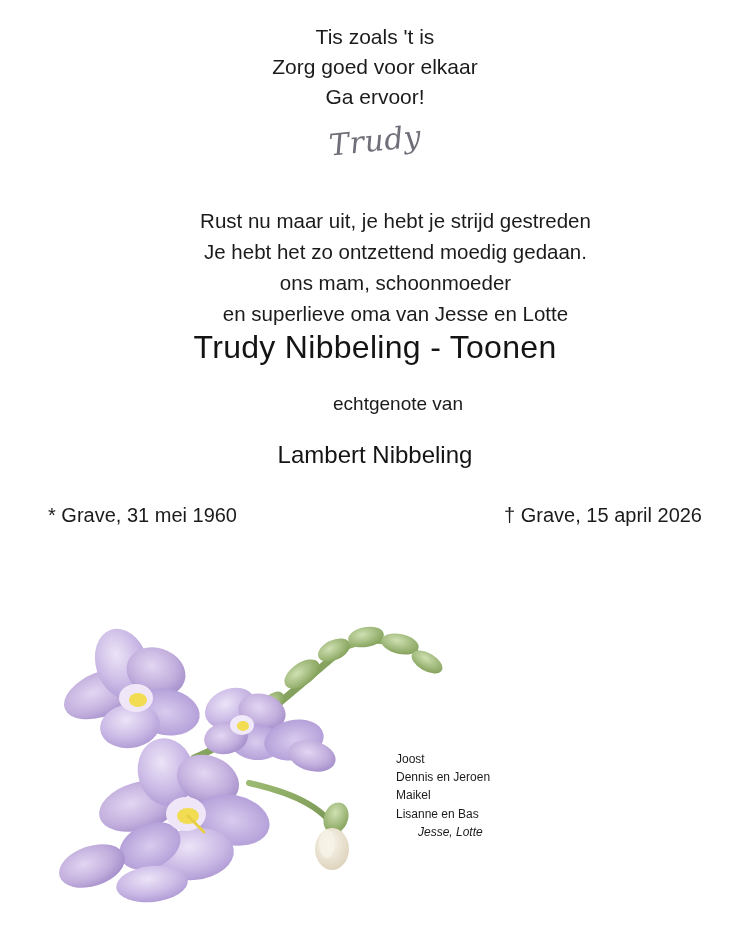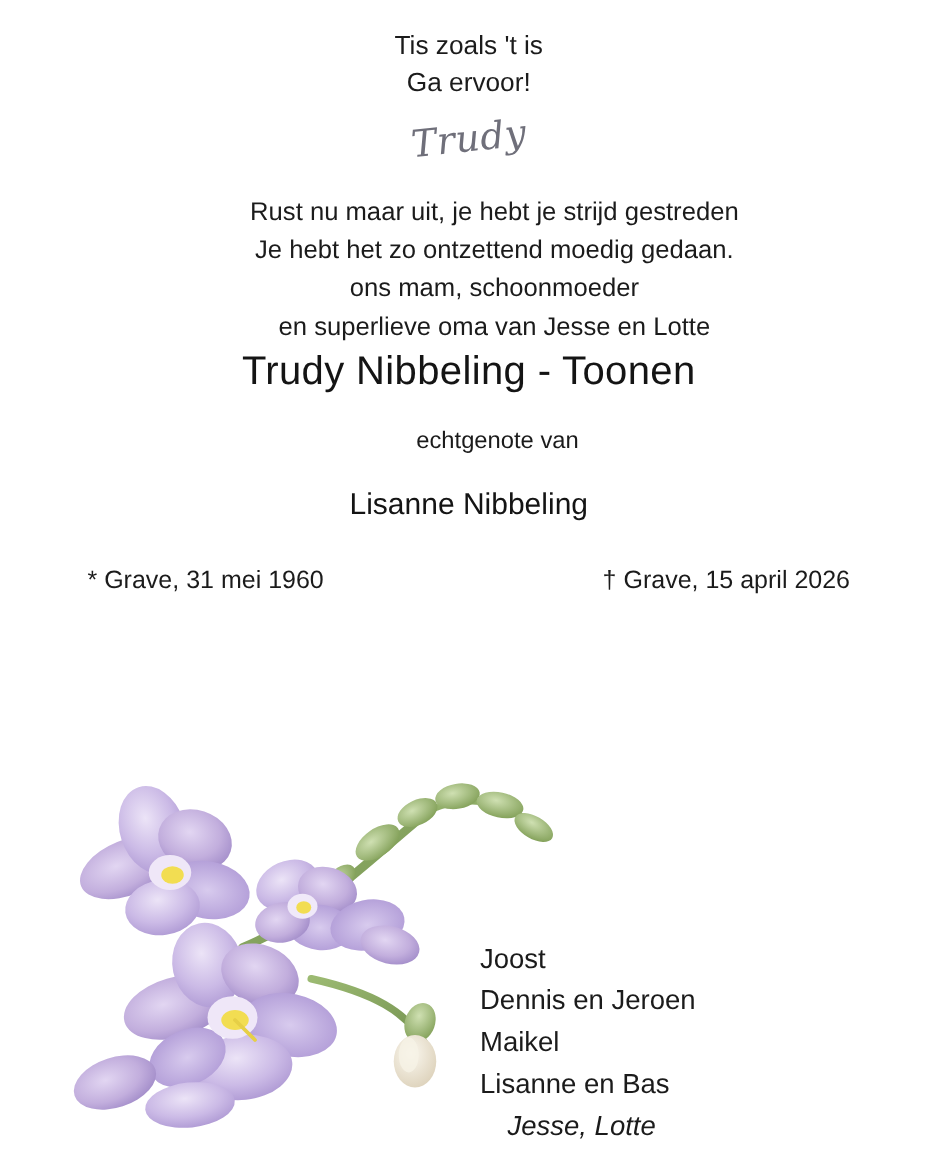--- a/index.html
+++ b/index.html
@@ -47,21 +47,21 @@
     color: #6f6f7a;
     transform: rotate(-6deg);
     letter-spacing: 0.5px;
     position: relative;
     top: 8px;
   }
 
   
   .verse {
     text-align: center;
-    margin-top: 11px;
+    margin-top: 33px;
     font-size: 20.5px;
     line-height: 1.5;
     color: #1b1b1b;
     padding-left: 41px;
   }
   .verse .line { display: block; }
 
   
   .main-name {
     text-align: center;
@@ -81,73 +81,74 @@
     margin-top: 26px;
     font-size: 24px;
     color: #141414;
   }
 
   
   .dates {
     margin-top: 35px;
     display: flex;
     justify-content: space-between;
-    padding: 0 70px;
+    padding: 0 48px;
     font-size: 20px;
     color: #1b1b1b;
   }
 
   
   .flowers {
     position: absolute;
     left: 44px;
     top: 608px;
     width: 400px;
     height: 300px;
   }
 
   
   .survivors {
     position: absolute;
-    left: 384px;
+    left: 396px;
     top: 750px;
-    font-size: 22px;
+    font-size: 12px;
     line-height: 1.52;
     color: #1b1b1b;
   }
   .survivors .line { display: block; }
   .survivors .grandkids {
     font-style: italic;
     padding-left: 22px;
   }
 </style>
 </head>
 <body>
 
 <div class="card">
 
   <div class="motto">
     <span class="line">Tis zoals 't is</span>
+    <span class="line">Zorg goed voor elkaar</span>
     <span class="line">Ga ervoor!</span>
   </div>
 
   <div class="signature-wrap">
     <span class="signature">Trudy</span>
   </div>
 
   <div class="verse">
     <span class="line">Rust nu maar uit, je hebt je strijd gestreden</span>
     <span class="line">Je hebt het zo ontzettend moedig gedaan.</span>
     <span class="line">ons mam, schoonmoeder</span>
     <span class="line">en superlieve oma van Jesse en Lotte</span>
   </div>
 
   <div class="main-name">Trudy Nibbeling - Toonen</div>
   <div class="relation">echtgenote van</div>
-  <div class="spouse">Lisanne Nibbeling</div>
+  <div class="spouse">Lambert Nibbeling</div>
 
   <div class="dates">
     <span>* Grave, 31 mei 1960</span>
     <span>† Grave, 15 april 2026</span>
   </div>
 
   <div class="flowers">
     <svg width="400" height="300" viewBox="0 0 400 300" xmlns="http://www.w3.org/2000/svg" aria-hidden="true">
       <defs>
         <radialGradient id="pg1" cx="40%" cy="40%" r="70%">

